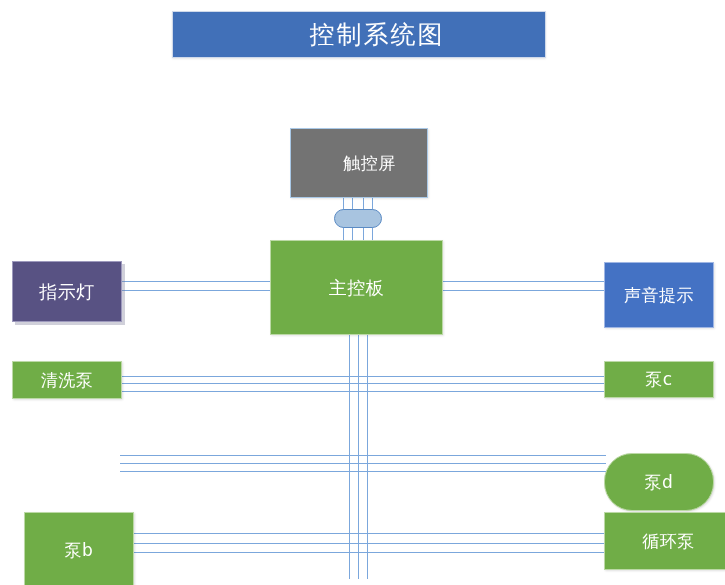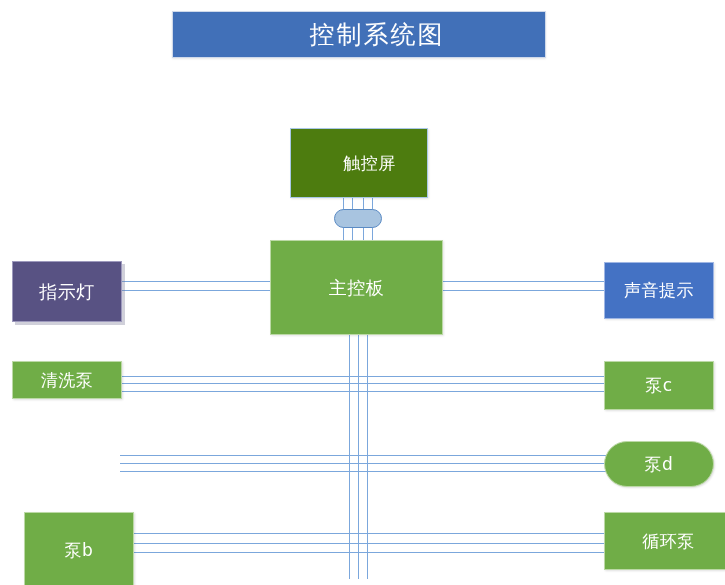--- a/index.html
+++ b/index.html
@@ -37,21 +37,21 @@
   .title-banner {
     background: #4170B8;
     border: 1px solid #cfd9ea;
     font-size: 25px;
     letter-spacing: 2px;
     box-shadow: 0 1px 2px rgba(0,0,0,0.10);
   }
 
   
   .node-touch {
-    background: #4d7c0f;
+    background: #737373;
     border: 1px solid #a9c8e6;
     font-size: 17px;
     box-shadow: 1px 1px 2px rgba(0,0,0,0.10);
     padding-left: 21px;
   }
 
   
   .node-main {
     background: #70AD47;
     border: 1px solid #bcd9a6;
@@ -142,26 +142,26 @@
   <div class="wire-h" style="left:120px; top:533px; width:486px;"></div>
   <div class="wire-h" style="left:120px; top:543px; width:486px;"></div>
   <div class="wire-h" style="left:120px; top:552px; width:486px;"></div>
 
   <div class="node node-touch" style="left:290px; top:128px; width:138px; height:70px;">触控屏</div>
 
   <div class="node node-lamp" style="left:12px; top:261px; width:110px; height:61px;">指示灯</div>
 
   <div class="node node-main" style="left:270px; top:240px; width:173px; height:95px;">主控板</div>
 
-  <div class="node node-sound" style="left:604px; top:262px; width:110px; height:57px;">声音提示</div>
+  <div class="node node-sound" style="left:604px; top:262px; width:110px; height:66px;">声音提示</div>
 
   <div class="node node-pump" style="left:12px; top:361px; width:110px; height:38px;">清洗泵</div>
 
 
   <div class="node node-pump" style="left:24px; top:512px; width:110px; height:76px;">泵b</div>
 
-  <div class="node node-pump" style="left:604px; top:361px; width:110px; height:49px;">泵c</div>
+  <div class="node node-pump" style="left:604px; top:361px; width:110px; height:37px;">泵c</div>
 
-  <div class="node node-pump" style="left:604px; top:441px; width:110px; height:46px;border-radius:28px;">泵d</div>
+  <div class="node node-pump" style="left:604px; top:453px; width:110px; height:58px;border-radius:28px;">泵d</div>
 
   <div class="node node-pump" style="left:604px; top:512px; width:129px; height:58px;">循环泵</div>
 
 </div>
 
 </body></html>

